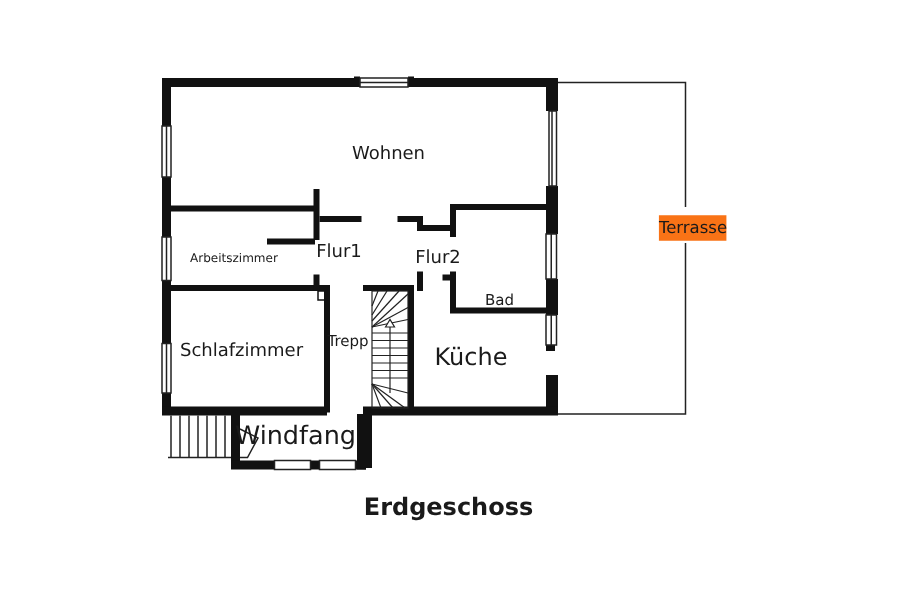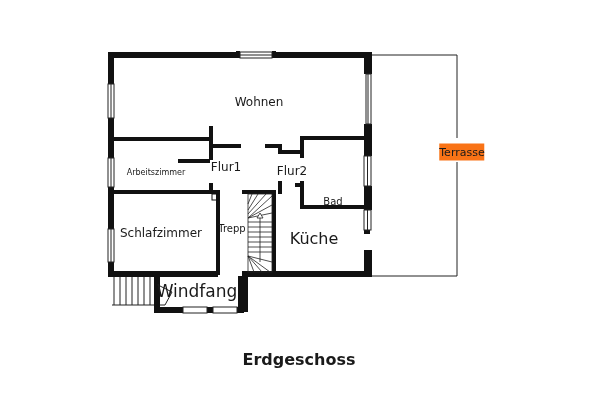--- a/index.html
+++ b/index.html
@@ -131,13 +131,13 @@
 <div class="lbl" style="left:156px;top:172px;font-size:8px;">Arbeitszimmer</div>
 <div class="lbl" style="left:226px;top:167px;font-size:12px;">Flur1</div>
 <div class="lbl" style="left:292px;top:171px;font-size:12px;">Flur2</div>
 <div class="lbl" style="left:333px;top:177px;font-size:10px;margin-top:24px;">Bad</div>
 <div class="lbl" style="left:161px;top:233px;font-size:12px;">Schlafzimmer</div>
 <div class="lbl" style="left:232px;top:228px;font-size:10px;">Trepp</div>
 <div class="lbl" style="left:314px;top:238px;font-size:16px;">Küche</div>
 <div class="lbl" style="left:197px;top:291px;font-size:17px;">Windfang</div>
 <div class="lbl" style="left:462px;top:152px;font-size:11px;background:#f97316;padding:2px 0;">Terrasse</div>
 
-<div class="lbl title" style="left:299px;top:359px;">Erdgeschoss</div>
+<div class="lbl title" style="left:299px;top:338px;">Erdgeschoss</div>
 
 </body></html>

